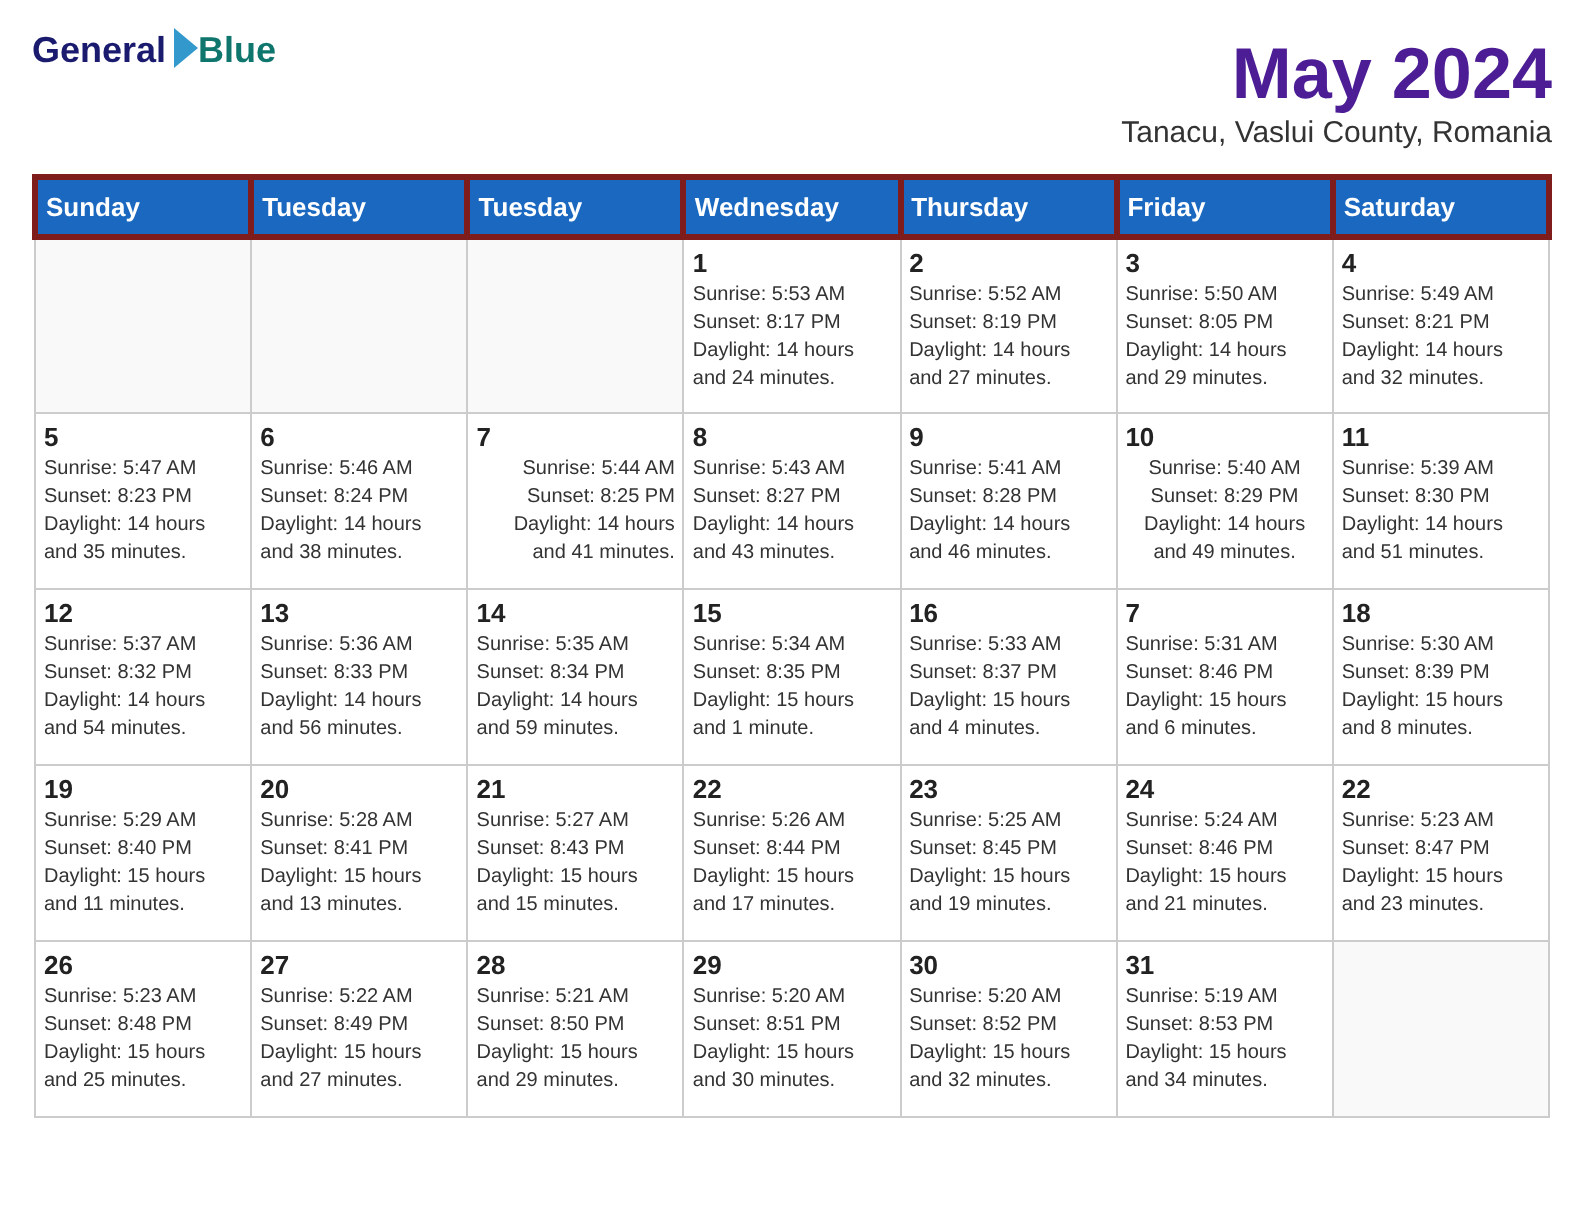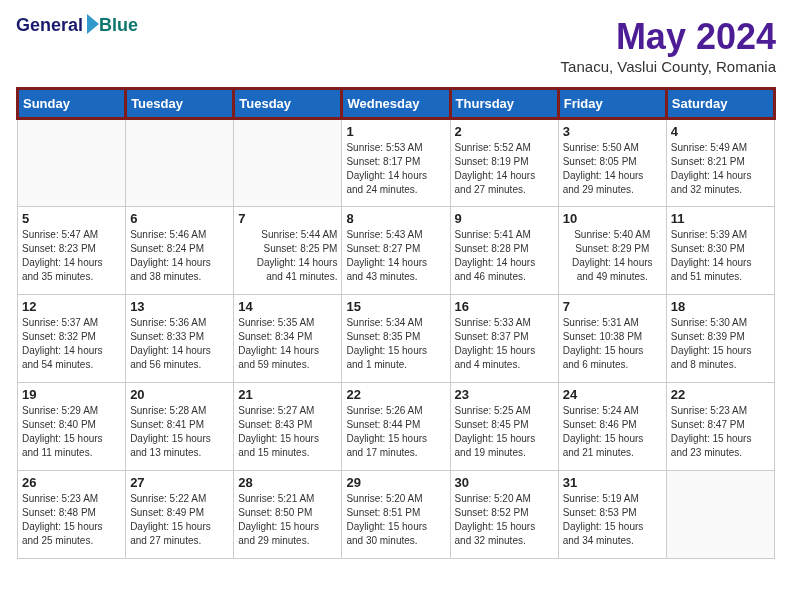--- a/index.html
+++ b/index.html
@@ -232,21 +232,21 @@
         <td>
           <div class="day-num">16</div>
           <div class="day-info" style="white-space: pre-line;">Sunrise: 5:33 AM
 Sunset: 8:37 PM
 Daylight: 15 hours
 and 4 minutes.</div>
         </td>
         <td>
           <div class="day-num">7</div>
           <div class="day-info" style="white-space: pre-line;">Sunrise: 5:31 AM
-Sunset: 10:38 PM
+Sunset: 8:46 PM
 Daylight: 15 hours
 and 6 minutes.</div>
         </td>
         <td>
           <div class="day-num">18</div>
           <div class="day-info" style="white-space: pre-line;">Sunrise: 5:30 AM
 Sunset: 8:39 PM
 Daylight: 15 hours
 and 8 minutes.</div>
         </td>

